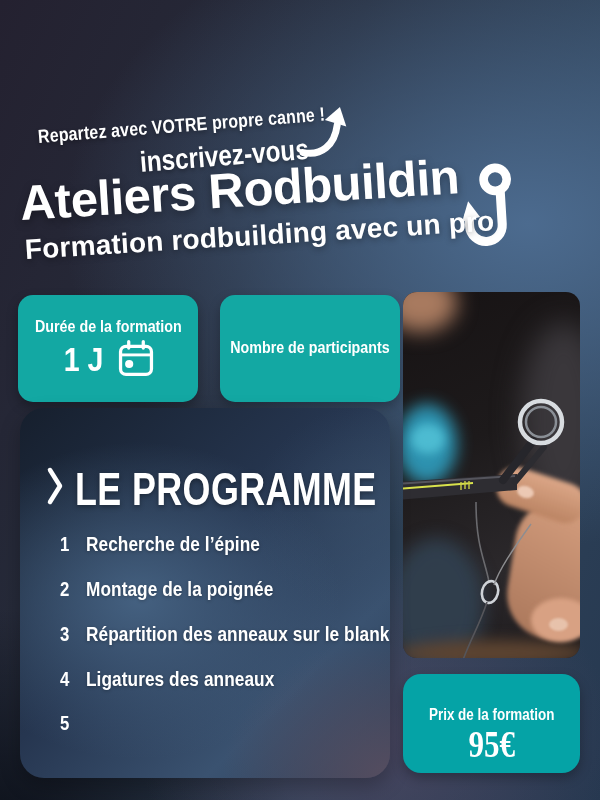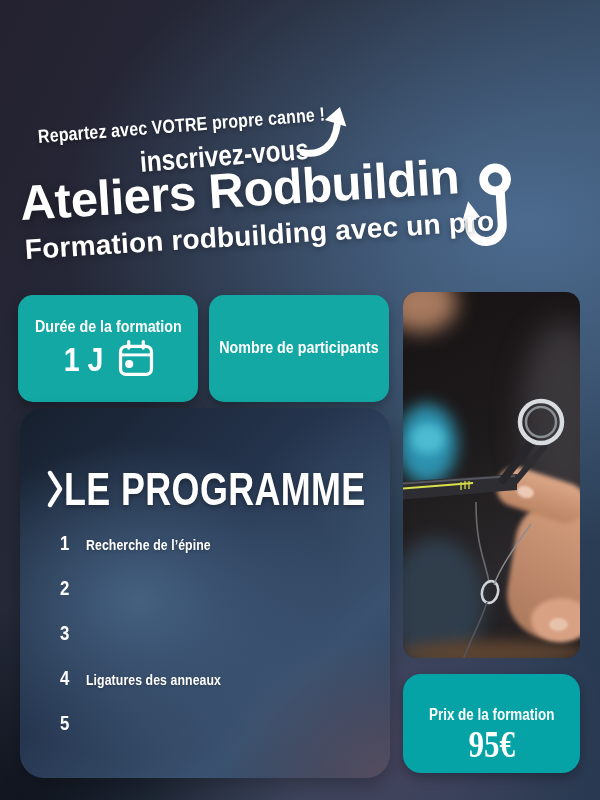--- a/index.html
+++ b/index.html
@@ -43,21 +43,21 @@
     text-shadow:0 2px 6px rgba(0,0,0,.35);
   }
 
   .badge {
     position:absolute; border-radius:15px; text-align:center;
     box-shadow:0 5px 12px rgba(0,0,0,.28);
     display:flex; flex-direction:column; align-items:center; justify-content:center; gap:2px;
   }
   .badge-top { top:295px; height:107px; width:180px; background:#13a8a3; }
   #badge-duration { left:18px; }
-  #badge-participants { left:209px; }
+  #badge-participants { left:220px; }
   .badge-label { font-size:17px; font-weight:700; line-height:1.1; }
   .badge-value { font-size:34px; font-weight:800; line-height:1; display:flex; align-items:center; gap:8px; }
   .badge-price {
     left:403px; top:674px; width:177px; height:99px; background:#05a3a6; border-radius:18px;
   }
   .badge-price .badge-label { font-size:16px;margin-top:22px; }
   .badge-price .badge-value { font-size:37px;font-family:Liberation Serif, serif; }
 
   .photo {
     position:absolute; left:403px; top:292px; width:177px; height:366px;
@@ -87,28 +87,28 @@
   .panel {
     position:absolute; left:20px; top:408px; width:370px; height:370px; border-radius:24px;
     background:
       radial-gradient(280px 220px at 32% 52%, rgba(70,99,131,.95), rgba(70,99,131,0) 72%),
       radial-gradient(240px 200px at 100% 100%, rgba(88,78,96,.95), rgba(88,78,96,0) 70%),
       radial-gradient(200px 160px at 100% 28%, rgba(56,78,104,.6), rgba(56,78,104,0) 70%),
       linear-gradient(135deg, #161f2d 0%, #263650 45%, #3a5270 75%, #2c3f58 100%);
     box-shadow:0 8px 20px rgba(0,0,0,.25);
   }
   .panel-head {
-    position:absolute; left:26px; top:58px; display:flex; align-items:center; 
+    position:absolute; left:26px; top:58px; display:flex; align-items:flex-start; gap:11px;
   }
   .panel-head h2 { font-size:46px; font-weight:800; line-height:1; letter-spacing:.5px;
                    text-shadow:0 2px 6px rgba(0,0,0,.35); }
   .prog-list { position:absolute; left:0; top:124px; width:100%; }
   .prog-row { display:flex; align-items:baseline; height:45px; padding-left:24px; }
   .prog-num  { width:42px; text-align:center; font-size:20px; font-weight:700; flex:none; }
-  .prog-text { font-size:15px; font-weight:700; letter-spacing:.1px;
+  .prog-text { font-size:21px; font-weight:700; letter-spacing:.1px;
                text-shadow:0 1px 4px rgba(0,0,0,.3); }
 </style>
 </head>
 <body>
 
 <div class="stage">
 
   <div class="tagline">
     <span class="cxl">Repartez avec VOTRE propre canne !</span>
   </div>
@@ -189,23 +189,25 @@
       </svg>
       <h2><span class="cxl" style="transform:scaleX(.78)">LE PROGRAMME</span></h2>
     </div>
     <div class="prog-list">
       <div class="prog-row">
         <span class="prog-num"><span class="cx">1</span></span>
         <span class="prog-text"><span class="cxl" style="transform:scaleX(.82)">Recherche de l’épine</span></span>
       </div>
       <div class="prog-row">
         <span class="prog-num"><span class="cx">2</span></span>
+        <span class="prog-text"><span class="cxl" style="transform:scaleX(.82)">Montage de la poignée</span></span>
       </div>
       <div class="prog-row">
         <span class="prog-num"><span class="cx">3</span></span>
+        <span class="prog-text"><span class="cxl" style="transform:scaleX(.82)">Répartition des anneaux sur le blank</span></span>
       </div>
       <div class="prog-row">
         <span class="prog-num"><span class="cx">4</span></span>
         <span class="prog-text"><span class="cxl" style="transform:scaleX(.82)">Ligatures des anneaux</span></span>
       </div>
       <div class="prog-row">
         <span class="prog-num"><span class="cx">5</span></span>
       </div>
     </div>
   </div>

